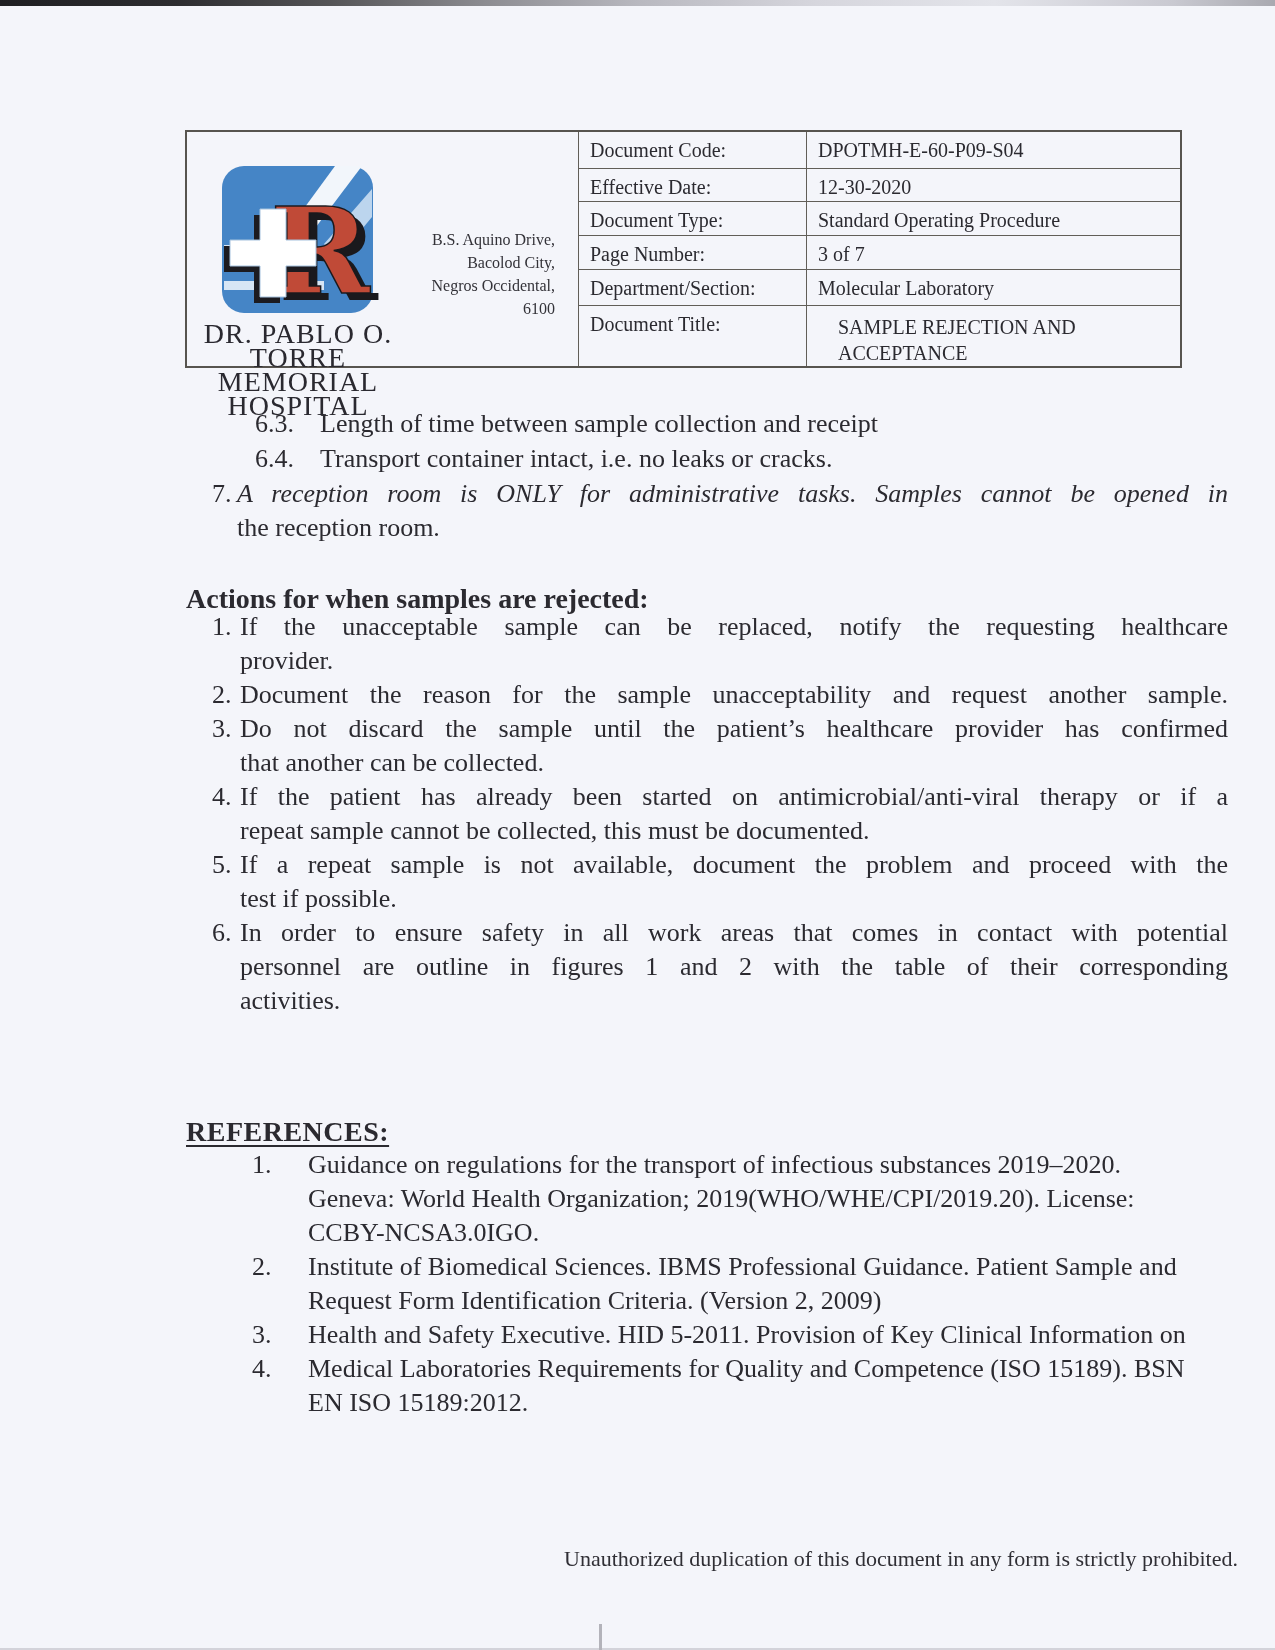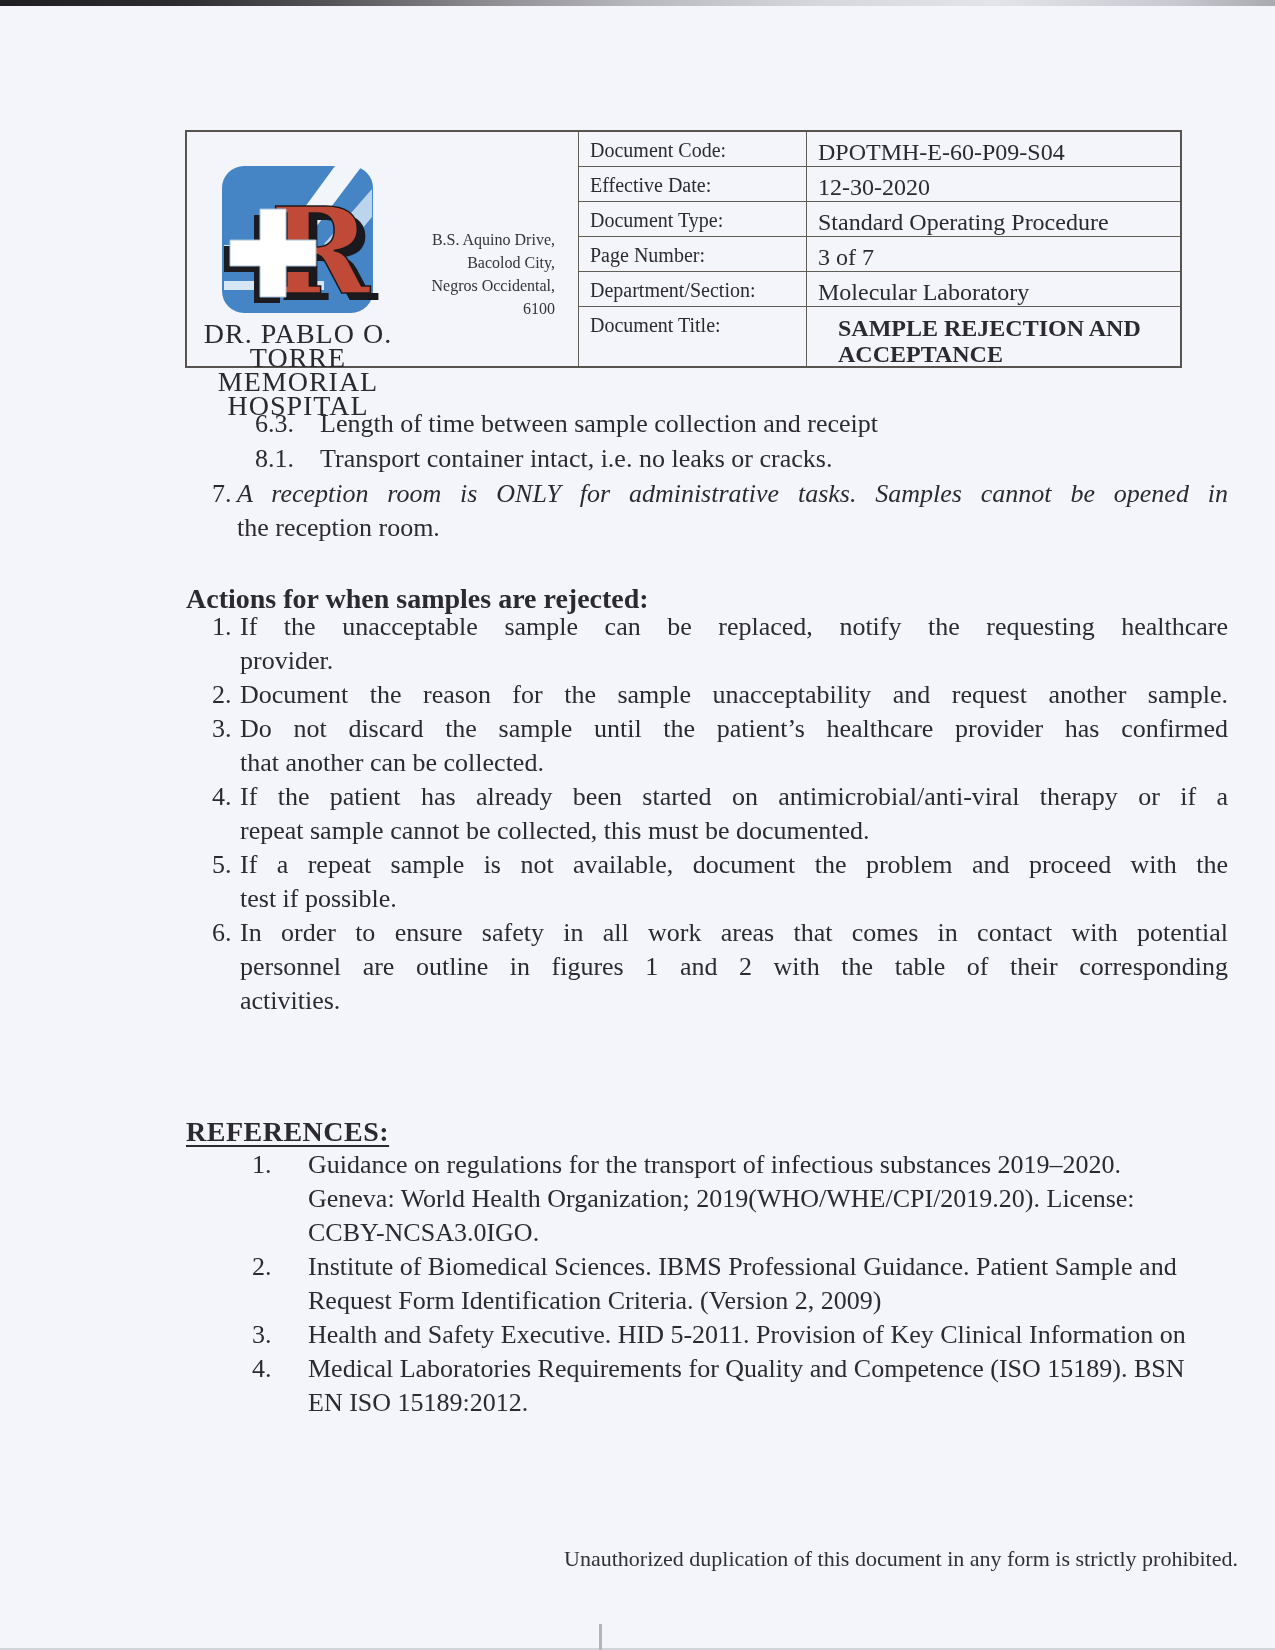--- a/index.html
+++ b/index.html
@@ -22,22 +22,22 @@
     border:2px solid #57544f; display:flex; box-sizing:border-box; background:transparent;
   }
   .hleft { width:392px; border-right:1.5px solid #615e58; position:relative; box-sizing:border-box; }
   .hrows { flex:1; display:flex; flex-direction:column; }
   .hrow { display:flex; border-bottom:1.5px solid #615e58; box-sizing:border-box; }
   .hrow:last-child { border-bottom:none; flex:1;gap:20px; }
   .hlabel {
     width:228px; border-right:1.5px solid #615e58; box-sizing:border-box;
     font-size:20px; padding:7px 4px 0 11px;
   }
-  .hvalue { flex:1; font-size:24px; padding:7px 4px 0 11px; }
-  .hvalue.title { font-weight:bold; line-height:26px; padding-top:8px; }
+  .hvalue { flex:1; font-size:20px; padding:7px 4px 0 11px; }
+  .hvalue.title { font-weight:normal; line-height:26px; padding-top:8px; }
 
   .logo-wrap { position:absolute; left:34px; top:33px; }
   .logoR { font-family:"DejaVu Serif",serif; font-weight:bold; font-size:120px; }
   .hosp-name {
     position:absolute; left:2px; top:190px; width:218px; text-align:center;
     font-size:28px; line-height:24px; letter-spacing:1px; color:#2a2930;
   }
   .hosp-addr {
     position:absolute; left:218px; top:96px; width:150px; text-align:right;
     font-size:16px; line-height:23px; color:#333238;
@@ -123,21 +123,21 @@
         <div class="hvalue title">SAMPLE REJECTION AND ACCEPTANCE</div>
       </div>
     </div>
   </div>
 
   <div class="subrow bodytxt" style="top:407px">
     <div class="numcell">6.3.</div>
     <div class="line">Length of time between sample collection and receipt</div>
   </div>
   <div class="subrow bodytxt" style="top:442px">
-    <div class="numcell">8.1.</div>
+    <div class="numcell">6.4.</div>
     <div class="line">Transport container intact, i.e. no leaks or cracks.</div>
   </div>
   <div class="item7 bodytxt">
     <div class="numcell">7.</div>
     <div>
       <div class="line jl it7l1">A reception room is ONLY for administrative tasks. Samples cannot be opened in</div>
       <div class="line">the reception room.</div>
     </div>
   </div>
 

